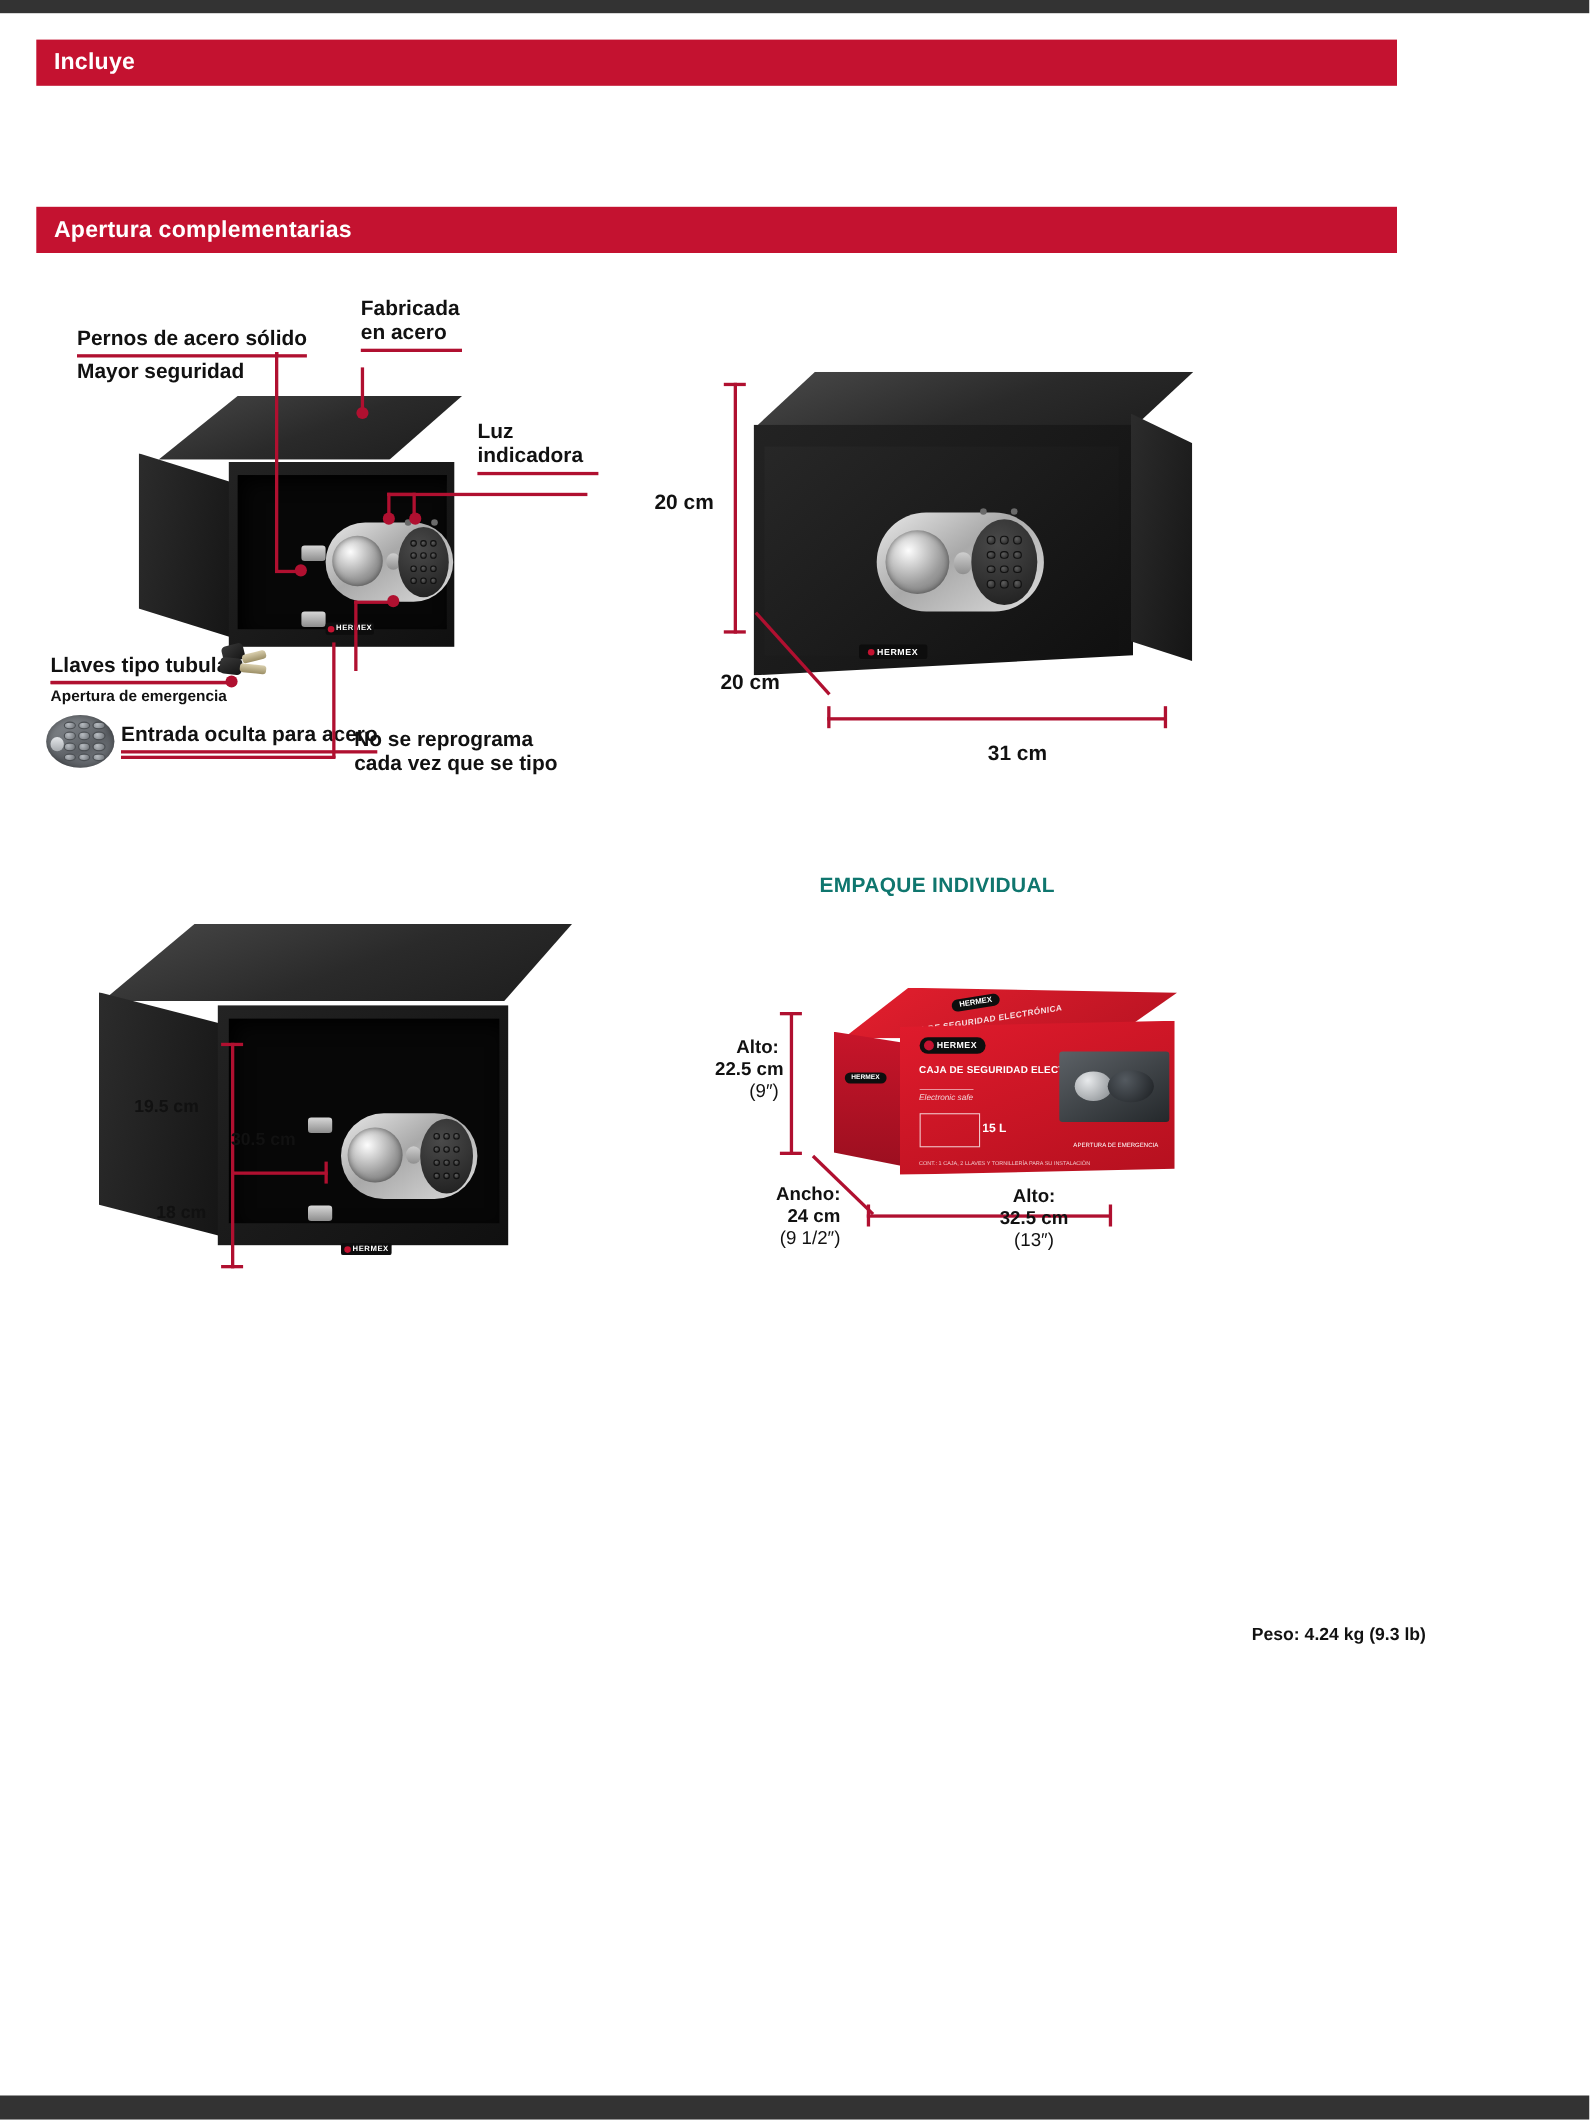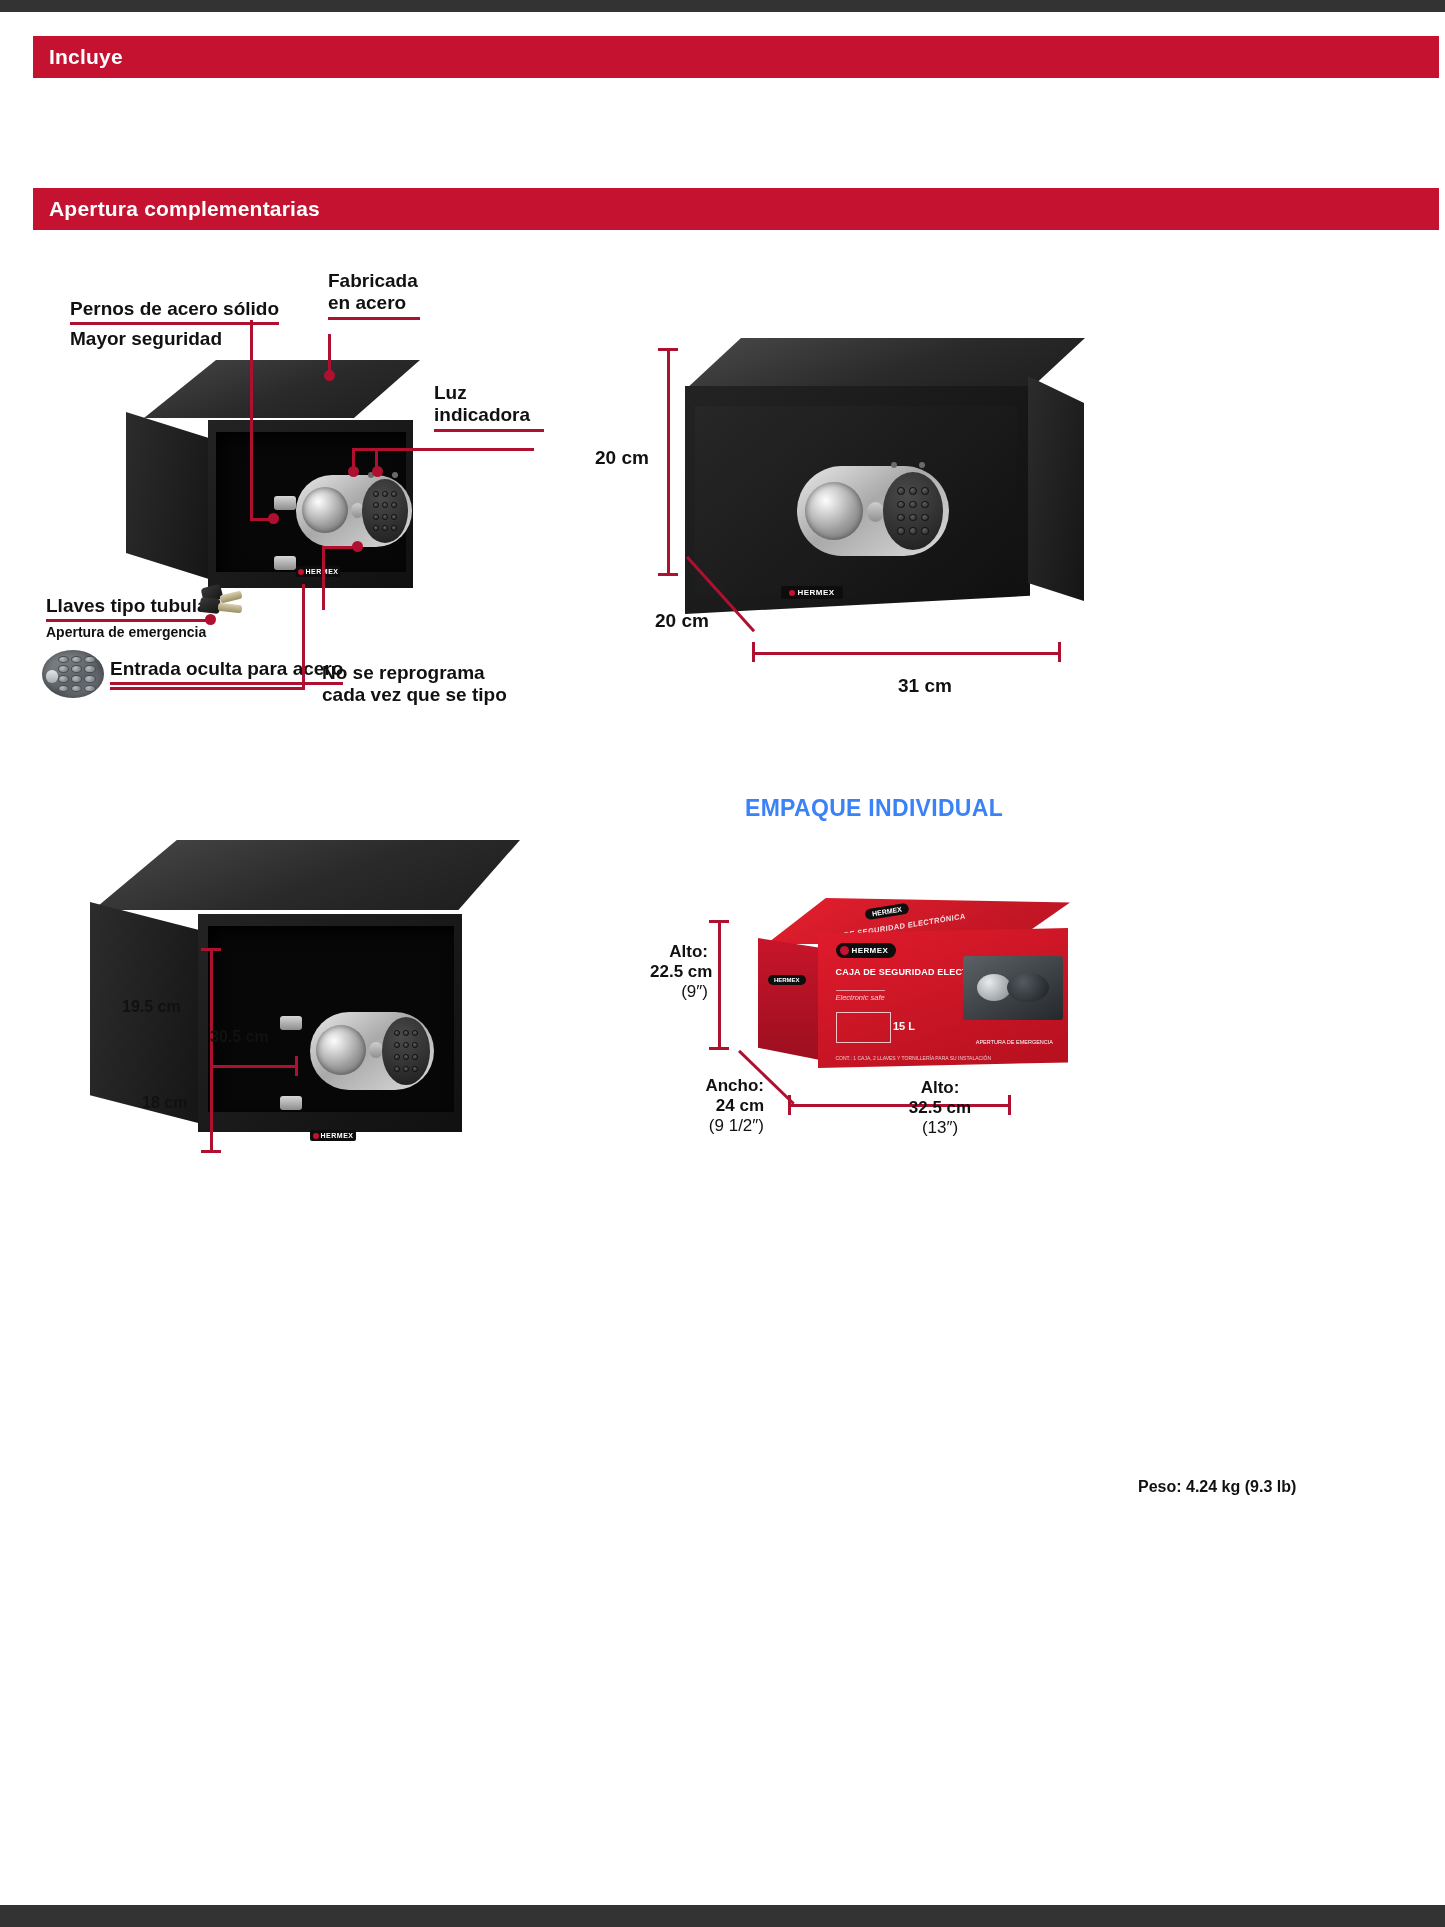--- a/index.html
+++ b/index.html
@@ -10,21 +10,21 @@
     overflow:hidden;
   }
   .page { position:relative; width:1445px; height:1927px; background:#fff; }
 
   
   .chrome-top    { position:absolute; top:0;   left:0; width:1445px; height:12px; background:#333333; }
   .chrome-bottom { position:absolute; top:1905px; left:0; width:1445px; height:22px; background:#333333; }
 
   
   .section-bar {
-    position:absolute; left:33px; width:1406px; height:42px;
+    position:absolute; left:33px; width:1237px; height:42px;
     background:#C41230;
     display:flex; align-items:center;
   }
   .section-bar .title {
     color:#ffffff; font-size:21px; font-weight:bold;
     padding-left:16px; letter-spacing:.2px;
   }
   #bar-incluye { top:36px; }
   #bar-imagenes { top:188px; }
 
@@ -227,21 +227,21 @@
     color:rgba(255,255,255,.85); font-size:7.5px; font-weight:bold;
     transform:rotate(-9deg) skewX(-6deg); letter-spacing:.4px;
   }
   .retail .rb-left .ltag {
     position:absolute; left:16%; top:30%;
     background:#0e0e0e; border-radius:6px; padding:2px 6px;
     color:#fff; font-size:6px; font-weight:bold;
   }
 
   .empaque-title {
-    position:absolute; font-size:23px; font-weight:bold; color:#3b82f6;
+    position:absolute; font-size:19px; font-weight:bold; color:#0f766e;
     letter-spacing:.3px;
   }
   .peso {
     position:absolute; font-size:16px; color:#111;
   }
   .peso b { font-weight:bold; }
 </style>
 </head>
 <body>
 

